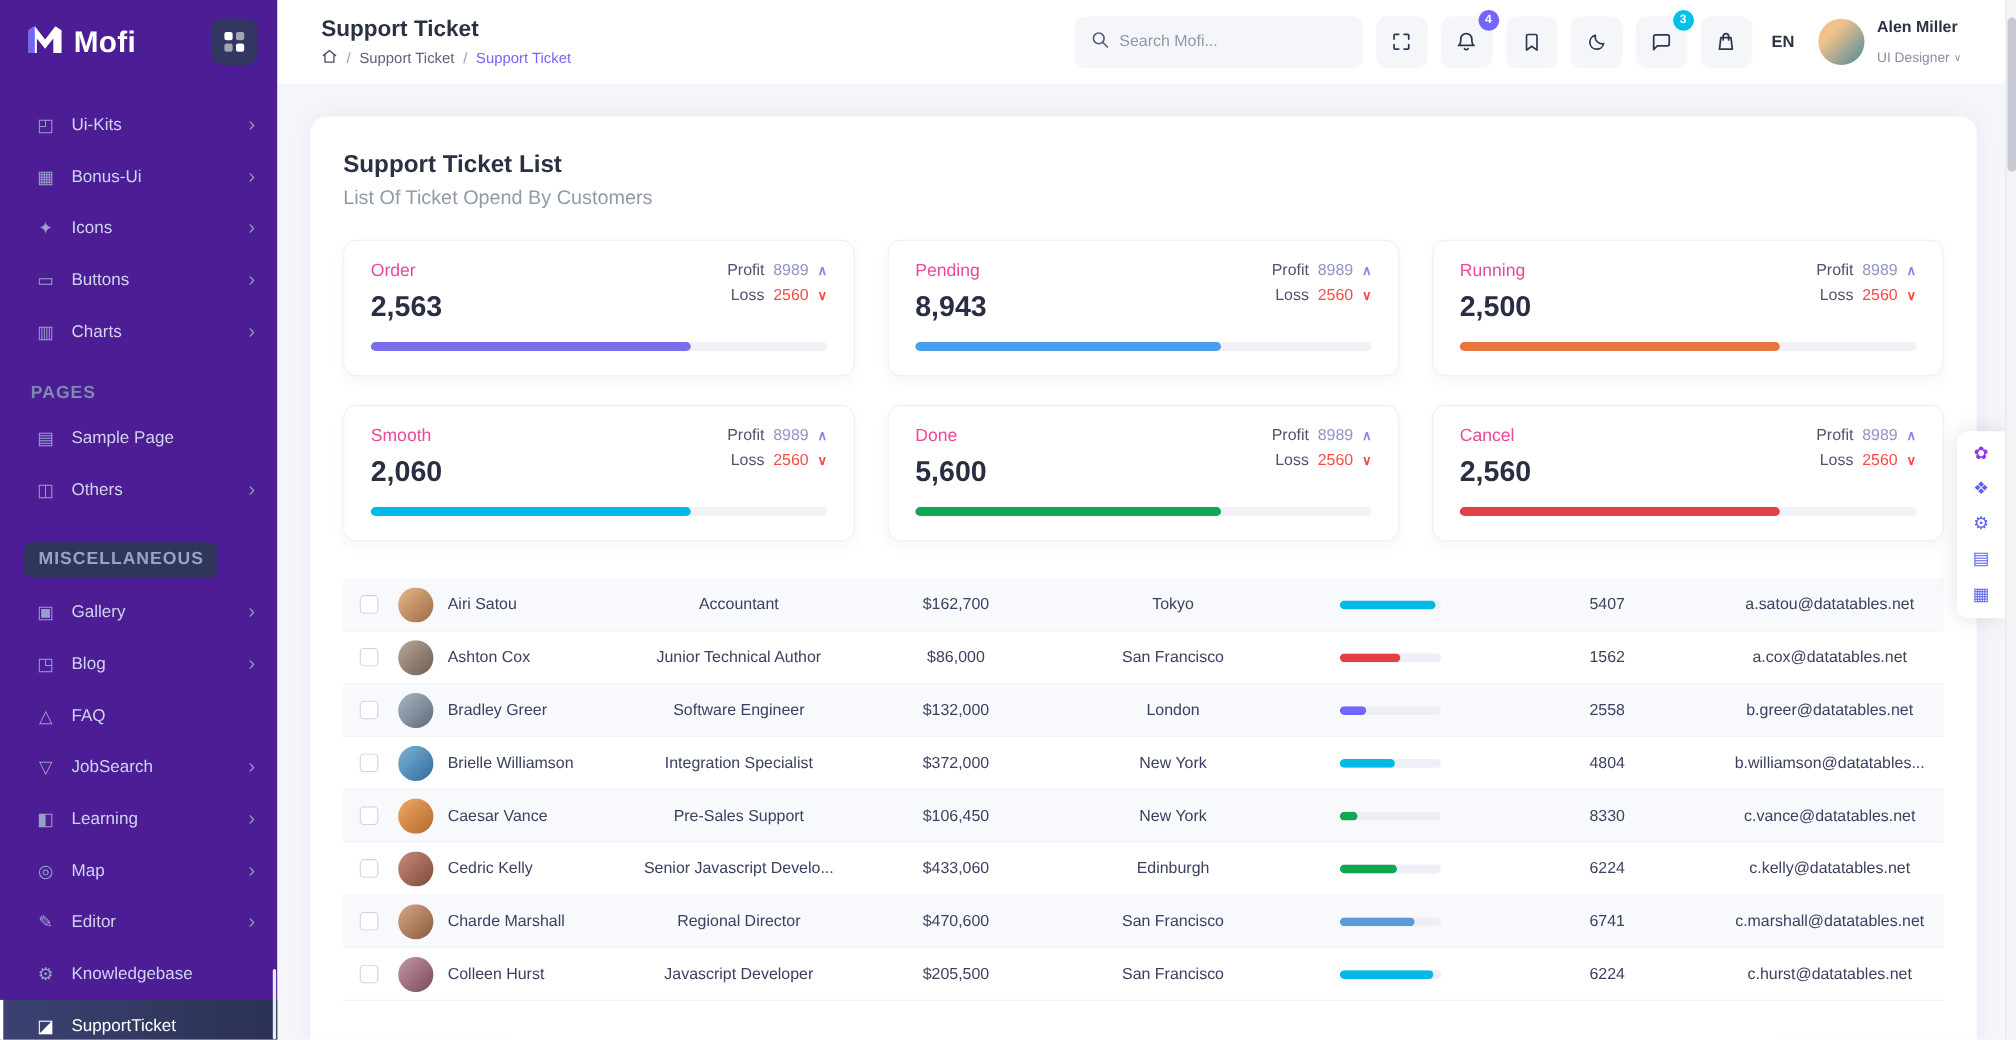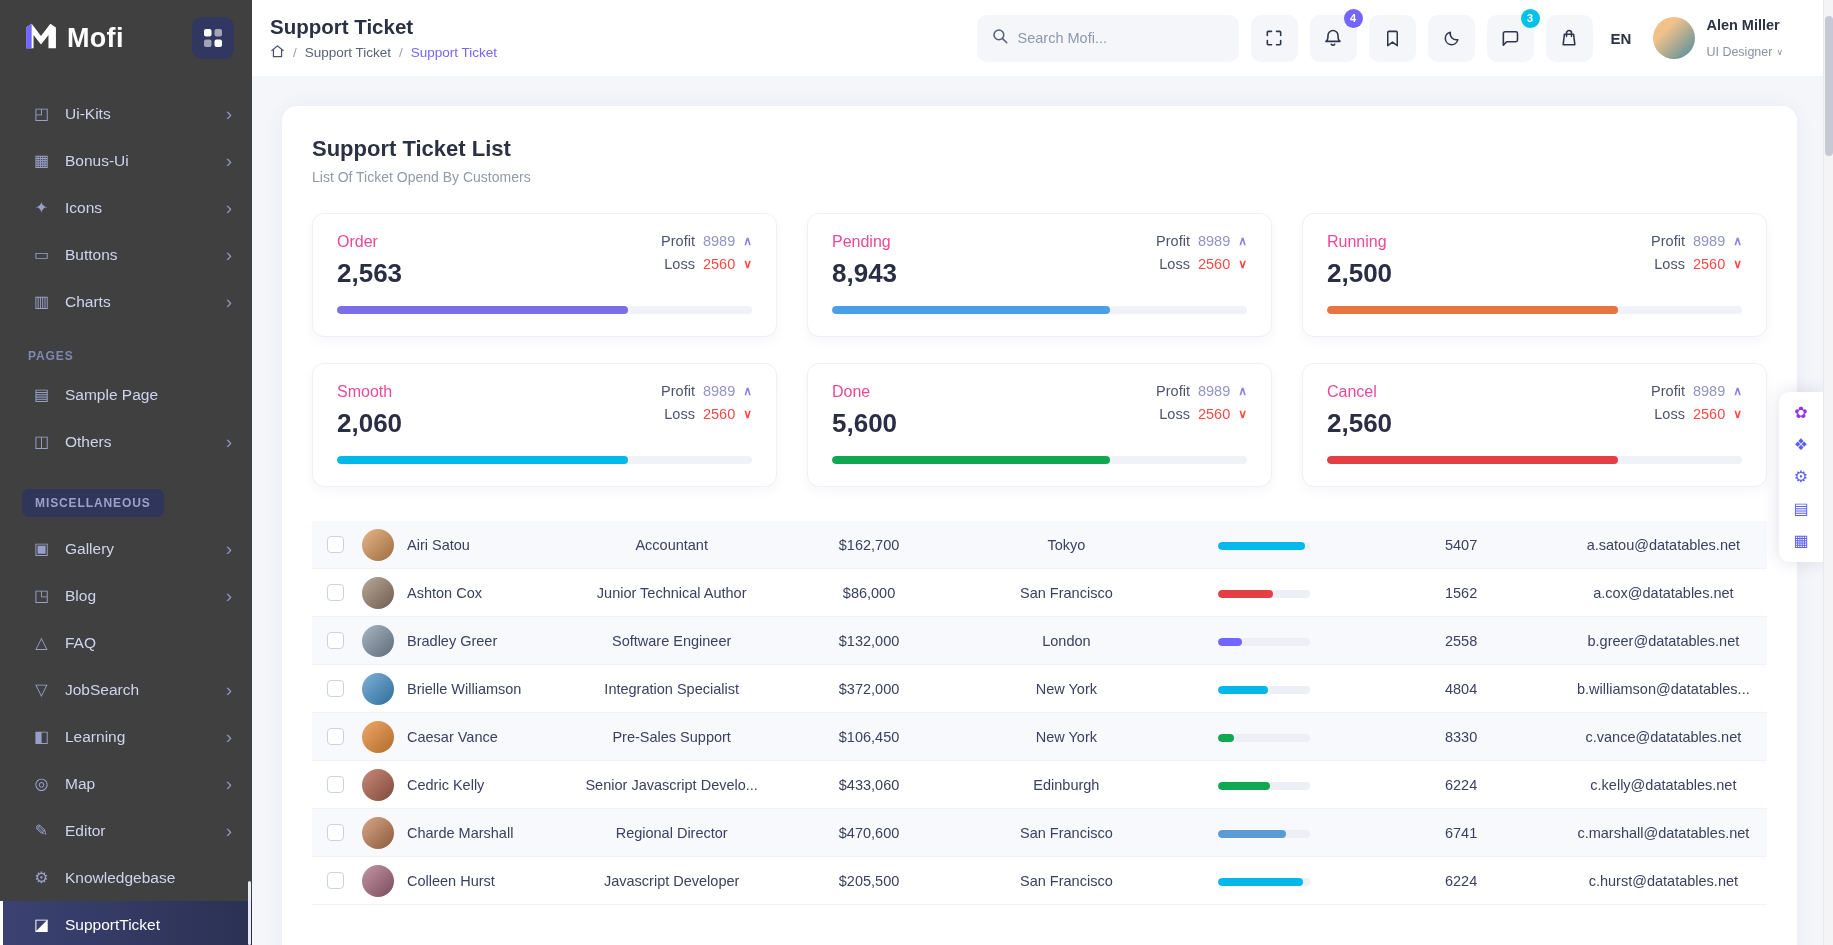--- a/index.html
+++ b/index.html
@@ -1,37 +1,37 @@
 <!DOCTYPE html>
 <html><head>
 <meta charset="utf-8">
 <style>
   * { margin:0; padding:0; box-sizing:border-box; }
   html,body { width:1833px; height:945px; overflow:hidden; }
   body { font-family:"Liberation Sans", sans-serif; background:#f5f6fa; position:relative; color:#2a2e44; }
 
   
-  .sidebar { position:absolute; left:0; top:0; width:252px; height:945px; background:#404040; z-index:5; }
+  .sidebar { position:absolute; left:0; top:0; width:252px; height:945px; background:#4c1d95; z-index:5; }
   .logo-row { height:76px; display:flex; align-items:center; justify-content:space-between; padding:0 18px 0 24px; }
   .logo { display:flex; align-items:center; gap:9px; cursor:pointer; }
   .logo-text { color:#fff; font-size:27px; font-weight:bold; letter-spacing:.3px; }
   .toggle-btn { width:42px; height:42px; border-radius:10px; background:#313760; display:grid; place-items:center; cursor:pointer; }
   .nav { margin-top:14px; }
   .nav-item { height:47px; display:flex; align-items:center; padding:0 20px 0 28px; color:#cfd4ee; font-size:15.5px; cursor:pointer; border-left:3px solid transparent; }
   .nav-ic { width:21px; margin-right:13px; color:#98a0c9; font-size:16px; text-align:center; flex-shrink:0; }
   .nav-label { white-space:nowrap; }
   .nav-chev { margin-left:auto; color:#8b93bf; font-size:19px; line-height:1; }
   .nav-item.active { background:linear-gradient(90deg,#3b4272 0%, #2b3153 100%); color:#fff; border-left:3px solid #fff; }
   .nav-item.active .nav-ic { color:#fff; }
-  .section-label { margin:24px 0 8px 28px; font-size:12px; font-weight:bold; letter-spacing:.9px; color:#7f88b4; }
+  .section-label { margin:24px 0 8px 28px; font-size:16px; font-weight:bold; letter-spacing:.9px; color:#7f88b4; }
   .section-label.pill { display:inline-block; margin-left:22px; padding:7px 13px; background:#303659; border-radius:7px; color:#9aa2cc; }
   .sb-scroll { position:absolute; right:1px; bottom:0; width:3px; height:64px; background:#e9eaf3; border-radius:3px; }
 
   
-  .topbar { position:absolute; left:252px; top:0; right:10px; height:76px; background:#fff; display:flex; align-items:center; padding:0 40px 0 18px; z-index:4; }
+  .topbar { position:absolute; left:252px; top:0; right:10px; height:76px; background:#fff; display:flex; align-items:center; padding:0 40px 0 40px; z-index:4; }
   .page-head { display:flex; flex-direction:column; gap:5px; }
   .page-title { font-size:20.5px; font-weight:bold; color:#2a3142; }
   .breadcrumb { display:flex; align-items:center; gap:8px; font-size:13.5px; color:#5b6278; }
   .crumb { cursor:pointer; }
   .crumb.current { color:#7366ff; }
   .crumb-sep { color:#9aa0b4; }
   .top-right { margin-left:auto; display:flex; align-items:center; gap:12px; }
   .search-box { width:262px; height:47px; background:#f5f6f9; border-radius:10px; display:flex; align-items:center; gap:9px; padding:0 14px; }
   .search-box input { border:none; outline:none; background:transparent; font-family:inherit; font-size:14.5px; color:#3d4461; width:100%; }
   .search-box input::placeholder { color:#8f97ad; }
@@ -43,21 +43,21 @@
   .user { display:flex; align-items:center; gap:11px; cursor:pointer; }
   .user-avatar { width:42px; height:42px; border-radius:50%; background:linear-gradient(135deg,#f2c18a 30%,#4a8a9e); flex-shrink:0; }
   .user-name { font-size:14.5px; font-weight:bold; color:#2c3345; }
   .user-role { font-size:12.5px; color:#8a90a5; margin-top:12px; display:flex; align-items:center; gap:4px; }
   .user-caret { font-size:9px; color:#8a90a5; }
 
   
   .main { position:absolute; left:252px; top:76px; right:10px; bottom:0; background:#f5f6fa; overflow:hidden; padding:30px 26px 0 30px; }
   .card { background:#fff; border-radius:15px; padding:30px; height:1300px; box-shadow:0 0 20px rgba(46,35,94,.05); }
   .card-title { font-size:22px; font-weight:bold; color:#2a3142; }
-  .card-subtitle { font-size:14px; color:#909aa8; margin-top:7px; }
+  .card-subtitle { font-size:18px; color:#909aa8; margin-top:7px; }
 
   .stats-grid { margin-top:28px; display:grid; grid-template-columns:repeat(3,1fr); gap:26px 30px; }
   .stat-card { border:1px solid #edf0f7; border-radius:12px; padding:19px 24px 22px; box-shadow:0 5px 12px rgba(46,35,94,.04); background:#fff; }
   .stat-top { display:flex; justify-content:space-between; }
   .stat-label { font-size:16px; color:#ec4899; }
   .stat-value { font-size:26px; font-weight:bold; color:#2a2e44; margin-top:7px; }
   .pl-row { display:flex; justify-content:flex-end; align-items:center; gap:8px; font-size:14.5px; margin-bottom:7px; }
   .pl-label { color:#4e546f; }
   .pl-profit { color:#9094c4; }
   .pl-loss { color:#fb4a45; }

